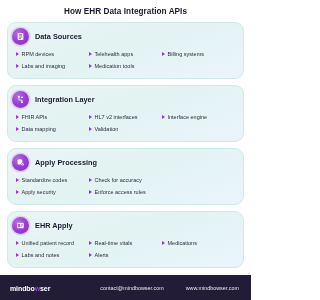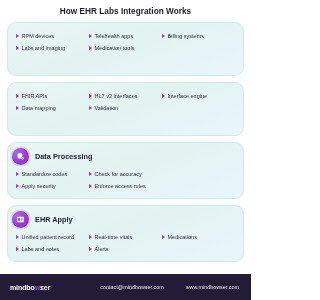--- a/index.html
+++ b/index.html
@@ -158,26 +158,38 @@
     text-decoration: none;
     white-space: nowrap;
   }
 </style>
 </head>
 <body>
 
 <div class="page">
 
   <div class="title-bar">
-    <h1>How EHR Labs Integration Works</h1>
+    <h1>How EHR Data Integration APIs</h1>
   </div>
 
   <div class="cards">
 
     <div class="card">
+      <div class="card-head">
+        <span class="badge">
+          <svg width="9" height="9" viewBox="0 0 16 16" aria-hidden="true">
+            <rect x="3" y="1.8" width="10" height="12.4" rx="1.4" fill="#ffffff"></rect>
+            <rect x="5" y="4.2" width="6" height="1" rx="0.5" fill="#9b3fd4"></rect>
+            <rect x="5" y="6.4" width="6" height="1" rx="0.5" fill="#9b3fd4"></rect>
+            <rect x="5" y="8.6" width="6" height="1" rx="0.5" fill="#9b3fd4"></rect>
+            <rect x="5" y="10.8" width="4" height="1" rx="0.5" fill="#9b3fd4"></rect>
+          </svg>
+        </span>
+        <span class="card-title">Data Sources</span>
+      </div>
       <div class="items">
         <div class="item">
             <span class="arrow"></span>
             <span class="txt">RPM devices</span>
           </div>
         <div class="item">
             <span class="arrow"></span>
             <span class="txt">Telehealth apps</span>
           </div>
         <div class="item">
@@ -189,20 +201,31 @@
             <span class="txt">Labs and imaging</span>
           </div>
         <div class="item">
             <span class="arrow"></span>
             <span class="txt">Medication tools</span>
           </div>
       </div>
     </div>
 
     <div class="card">
+      <div class="card-head">
+        <span class="badge">
+          <svg width="9" height="9" viewBox="0 0 16 16" aria-hidden="true">
+            <path d="M5.2 3.2 V9.2 H10.8 V12.8" stroke="#ffffff" stroke-width="1.3" fill="none" stroke-linecap="round"></path>
+            <circle cx="5.2" cy="3.2" r="1.9" fill="#ffffff"></circle>
+            <circle cx="10.8" cy="4.2" r="1.6" fill="#ffffff"></circle>
+            <circle cx="10.8" cy="12.8" r="1.7" fill="#ffffff"></circle>
+          </svg>
+        </span>
+        <span class="card-title">Integration Layer</span>
+      </div>
       <div class="items">
         <div class="item">
             <span class="arrow"></span>
             <span class="txt">FHIR APIs</span>
           </div>
         <div class="item">
             <span class="arrow"></span>
             <span class="txt">HL7 v2 interfaces</span>
           </div>
         <div class="item">
@@ -224,21 +247,21 @@
       <div class="card-head">
         <span class="badge">
           <svg width="9" height="9" viewBox="0 0 16 16" aria-hidden="true">
             <ellipse cx="7" cy="4" rx="4.2" ry="1.7" fill="#ffffff"></ellipse>
             <path d="M2.8 4 V10 a4.2 1.7 0 0 0 8.4 0 V4" fill="#ffffff"></path>
             <circle cx="11.6" cy="11.2" r="3" fill="#9b3fd4"></circle>
             <circle cx="11.6" cy="11.2" r="2.1" fill="#ffffff"></circle>
             <circle cx="11.6" cy="11.2" r="0.9" fill="#9b3fd4"></circle>
           </svg>
         </span>
-        <span class="card-title">Data Processing</span>
+        <span class="card-title">Apply Processing</span>
       </div>
       <div class="items">
         <div class="item">
             <span class="arrow"></span>
             <span class="txt">Standardize codes</span>
           </div>
         <div class="item">
             <span class="arrow"></span>
             <span class="txt">Check for accuracy</span>
           </div>

